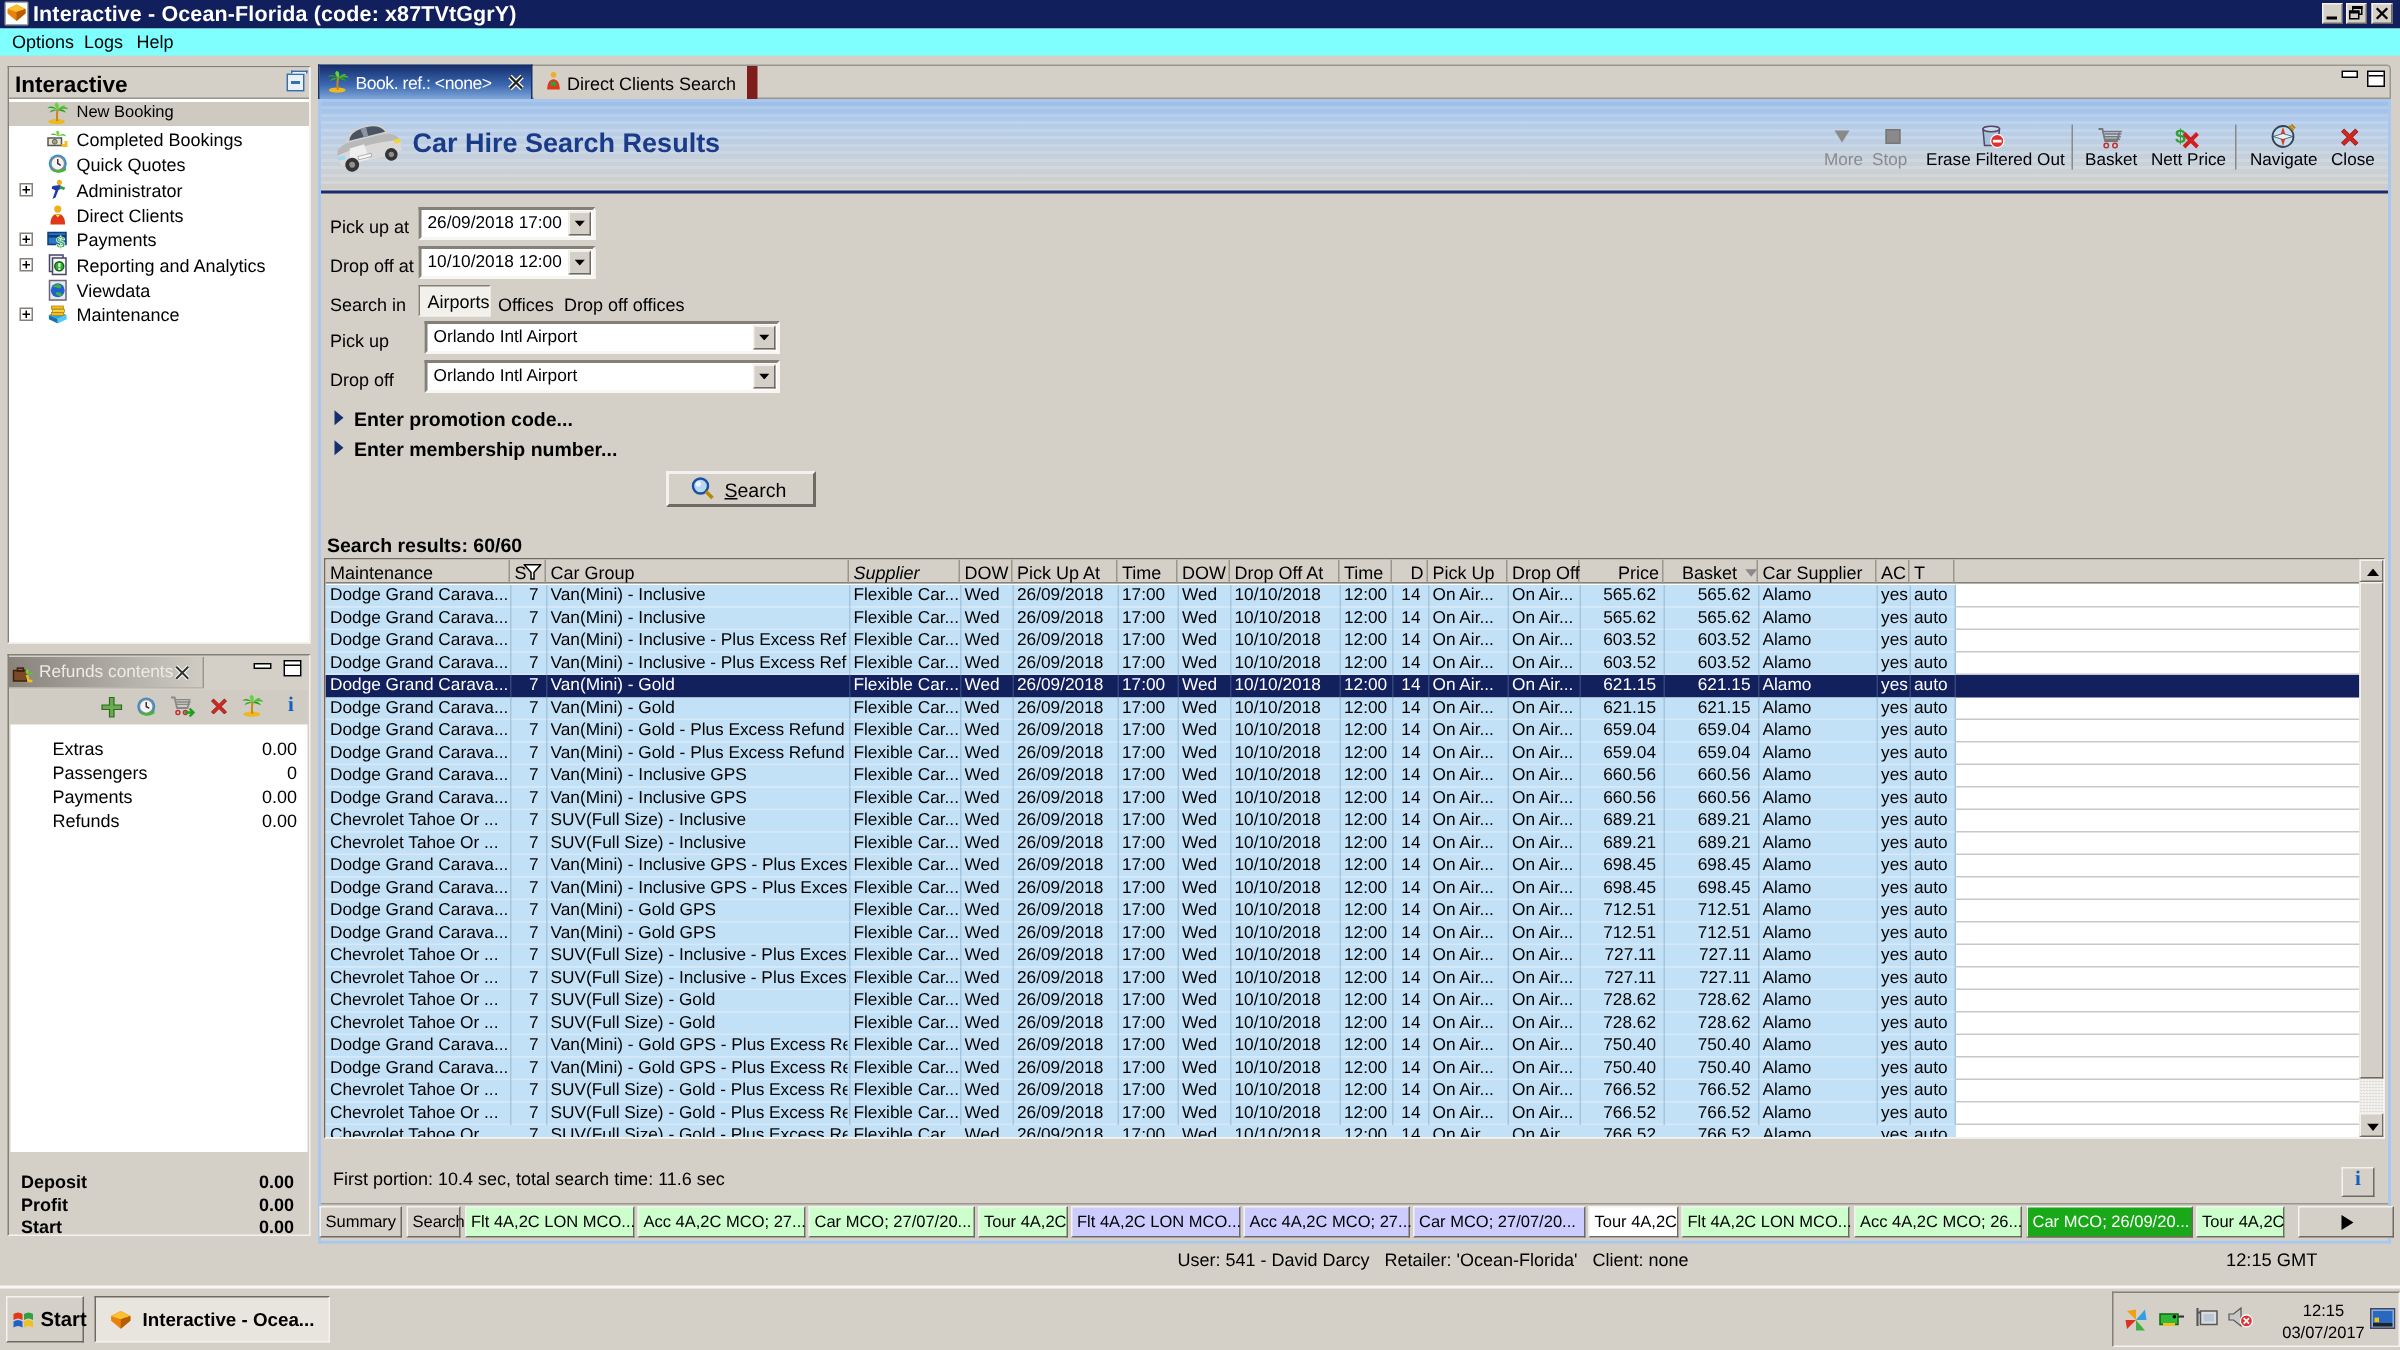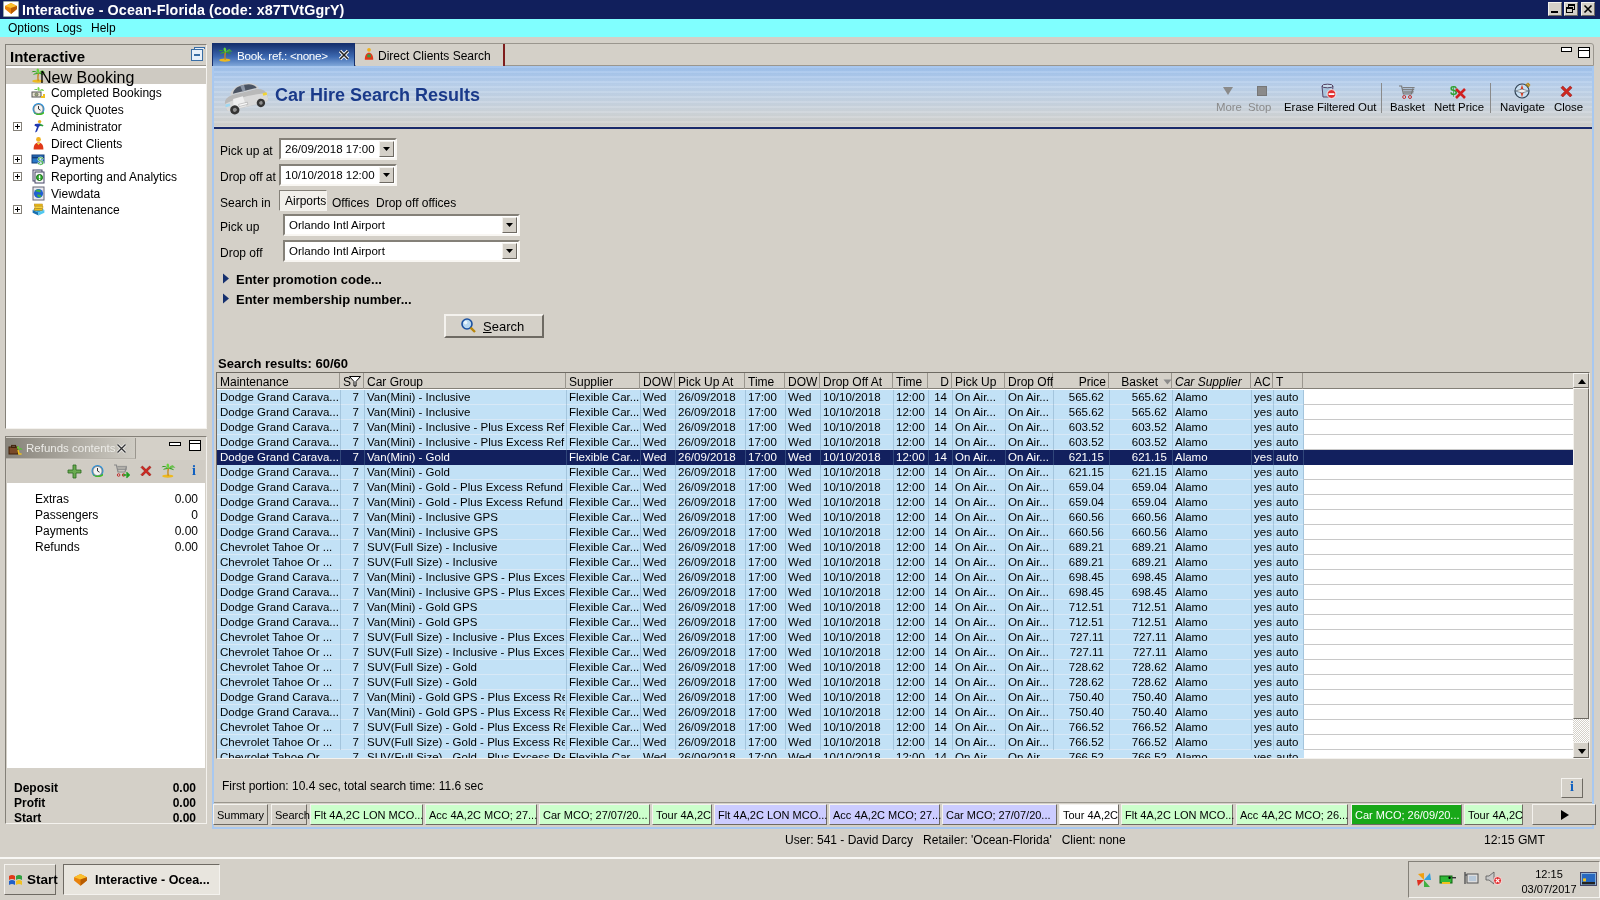--- a/index.html
+++ b/index.html
@@ -51,21 +51,21 @@
 <div class="abs" style="left:25px;top:23px;width:15px;height:15px;"><svg width="15" height="15" viewBox="0 0 15 15">
         <ellipse cx="6.8" cy="13.1" rx="5.6" ry="1.7" fill="#edb91f"></ellipse>
         <path d="M7.9 12.8 C7.4 9.2, 7.6 7.2, 8.3 5.2 L6.7 5 C6.1 7.8, 6.3 10.4, 6.5 12.8 Z" fill="#c8881a"></path>
         <path d="M7.5 5.4 C4.8 2.6, 1.8 2.4, 0.6 4.4 C3.4 3.6, 5.6 4.4, 7.5 5.4 Z" fill="#2f9e1f"></path>
         <path d="M7.5 5.4 C10.4 2.4, 13.4 2.8, 14.4 4.8 C11.6 4, 9.4 4.6, 7.5 5.4 Z" fill="#46b82a"></path>
         <path d="M7.5 5.4 C5.4 3.2, 4.6 0.8, 7 0.4 C8.6 1.6, 8.4 3.8, 7.5 5.4 Z" fill="#63d437"></path>
         <path d="M7.5 5.4 C9.2 2.8, 11.4 1.8, 12.6 2.6 C10.8 3.2, 9 4.2, 7.5 5.4 Z" fill="#55c230"></path>
         <path d="M7.5 5.4 C9.8 4.2, 12 5.2, 13 7.2 C10.8 6.2, 9 6, 7.5 5.4 Z" fill="#2f9e1f"></path>
         <path d="M7.5 5.4 C5 4.4, 2.8 5.2, 2 7 C4.2 6.2, 6 6, 7.5 5.4 Z" fill="#3faa28"></path>
       </svg></div>
-<div class="abs txt" style="left:34px;top:24px;font-size:16px;">New Booking</div>
+<div class="abs txt" style="left:45px;top:24px;font-size:11px;">New Booking</div>
 <div class="abs" style="left:25px;top:40px;width:15px;height:15px;"><svg width="15" height="15" viewBox="0 0 15 15">
         <path d="M8 6 C6 3.6, 3.6 3.6, 3 5 C5 4.6, 6.6 5, 8 6 Z" fill="#3faa28"></path>
         <path d="M8 6 C10 3.6, 12.6 4, 13 6 C11 5, 9.6 5.4, 8 6 Z" fill="#52c832"></path>
         <path d="M8 6 C6.6 4.4, 5.6 2.4, 7.6 2 C8.8 2.8, 9 4.6, 8 6 Z" fill="#6fd83e"></path>
         <rect x="1" y="7" width="9" height="5" fill="#e8e4d0" stroke="#555"></rect>
         <circle cx="5.5" cy="9.5" r="1.6" fill="#9aa67a" stroke="#555" stroke-width="0.6"></circle>
         <path d="M10 12 L13 12 L13 9" stroke="#f0c020" stroke-width="2" fill="none"></path>
       </svg></div>
 <div class="abs txt" style="left:45px;top:41px;font-size:12px;">Completed Bookings</div>
 <div class="abs" style="left:25px;top:57px;width:15px;height:15px;"><svg width="15" height="15" viewBox="0 0 15 15">
@@ -215,21 +215,21 @@
         <path d="M7.5 5.4 C9.2 2.8, 11.4 1.8, 12.6 2.6 C10.8 3.2, 9 4.2, 7.5 5.4 Z" fill="#55c230"></path>
         <path d="M7.5 5.4 C9.8 4.2, 12 5.2, 13 7.2 C10.8 6.2, 9 6, 7.5 5.4 Z" fill="#2f9e1f"></path>
         <path d="M7.5 5.4 C5 4.4, 2.8 5.2, 2 7 C4.2 6.2, 6 6, 7.5 5.4 Z" fill="#3faa28"></path>
       </svg></div>
  <div class="abs txt" style="left:24px;top:5px;color:#fff;font-size:11.7px;letter-spacing:-0.3px;">Book. ref.: &lt;none&gt;</div>
  <svg width="12" height="12" viewBox="0 0 12 12" style="position:absolute;left:125px;top:5px;">
       <path d="M2 2 L10 10 M10 2 L2 10" stroke="#fff" stroke-width="3.2"></path>
       <path d="M2 2 L10 10 M10 2 L2 10" stroke="#222" stroke-width="1.6"></path>
     </svg>
 </div>
-<div class="abs" style="left:356px;top:44px;width:149px;height:22px;background:#d4d0c8;border-right:2px solid #7f1d1d;">
+<div class="abs" style="left:356px;top:44px;width:149px;height:22px;background:#d4d0c8;border-right:7px solid #7f1d1d;">
  <svg width="14" height="14" viewBox="0 0 15 15" style="position:absolute;left:6px;top:3px;">
       <circle cx="7.5" cy="3" r="2" fill="#f0b01c"></circle>
       <path d="M3 13.6 C3 8.6, 5 6.2, 7.5 6.2 C10 6.2, 12 8.6, 12 13.6 Z" fill="#e03818"></path>
       <rect x="5.6" y="8" width="3.8" height="3" fill="#30a040"></rect>
     </svg>
  <div class="abs txt" style="left:22px;top:5px;font-size:12px;">Direct Clients Search</div>
 </div>
 <div class="abs" style="left:1561px;top:47px;width:11px;height:5px;border:1px solid #000;background:#fff;"></div>
 <div class="abs" style="left:1578px;top:47px;width:12px;height:11px;border:1px solid #000;background:#fff;">
     <div style="width:100%;height:3px;border-bottom:1px solid #000;"></div>
@@ -359,21 +359,21 @@
 <div class="abs txt" style="left:218px;top:356px;font-weight:bold;font-size:13px;">Search results: 60/60</div>
 <div class="abs" style="left:216px;top:372px;width:1374px;height:387px;background:#fff;border:1px solid;border-color:#6e6a63 #f4f2ee #f4f2ee #6e6a63;overflow:hidden;">
 <div class="abs" style="left:0;top:0;width:1372px;height:16px;background:#d4d0c8;border-bottom:1px solid #848078;"></div>
 <div class="abs" style="left:0px;top:0;width:123px;height:16px;border-right:1px solid #9a968e;"></div>
 <div class="abs txt" style="left:3px;top:2px;font-size:12px;">Maintenance</div>
 <div class="abs" style="left:123px;top:0;width:24px;height:16px;border-right:1px solid #9a968e;"></div>
 <div class="abs txt" style="left:126px;top:2px;font-size:12px;">S</div>
 <div class="abs" style="left:147px;top:0;width:202px;height:16px;border-right:1px solid #9a968e;"></div>
 <div class="abs txt" style="left:150px;top:2px;font-size:12px;">Car Group</div>
 <div class="abs" style="left:349px;top:0;width:74px;height:16px;border-right:1px solid #9a968e;"></div>
-<div class="abs txt" style="left:352px;top:2px;font-size:12px;">Supplier</div>
+<div class="abs txt" style="left:352px;top:2px;font-size:12px;font-style:italic;">Supplier</div>
 <div class="abs" style="left:423px;top:0;width:35px;height:16px;border-right:1px solid #9a968e;"></div>
 <div class="abs txt" style="left:426px;top:2px;font-size:12px;">DOW</div>
 <div class="abs" style="left:458px;top:0;width:70px;height:16px;border-right:1px solid #9a968e;"></div>
 <div class="abs txt" style="left:461px;top:2px;font-size:12px;">Pick Up At</div>
 <div class="abs" style="left:528px;top:0;width:40px;height:16px;border-right:1px solid #9a968e;"></div>
 <div class="abs txt" style="left:531px;top:2px;font-size:12px;">Time</div>
 <div class="abs" style="left:568px;top:0;width:35px;height:16px;border-right:1px solid #9a968e;"></div>
 <div class="abs txt" style="left:571px;top:2px;font-size:12px;">DOW</div>
 <div class="abs" style="left:603px;top:0;width:73px;height:16px;border-right:1px solid #9a968e;"></div>
 <div class="abs txt" style="left:606px;top:2px;font-size:12px;">Drop Off At</div>
@@ -383,21 +383,21 @@
 <div class="abs txt" style="left:711px;top:2px;width:21px;text-align:right;font-size:12px;">D</div>
 <div class="abs" style="left:735px;top:0;width:53px;height:16px;border-right:1px solid #9a968e;"></div>
 <div class="abs txt" style="left:738px;top:2px;font-size:12px;">Pick Up</div>
 <div class="abs" style="left:788px;top:0;width:48px;height:16px;border-right:1px solid #9a968e;"></div>
 <div class="abs txt" style="left:791px;top:2px;font-size:12px;">Drop Off</div>
 <div class="abs" style="left:836px;top:0;width:56px;height:16px;border-right:1px solid #9a968e;"></div>
 <div class="abs txt" style="left:836px;top:2px;width:53px;text-align:right;font-size:12px;">Price</div>
 <div class="abs" style="left:892px;top:0;width:63px;height:16px;border-right:1px solid #9a968e;"></div>
 <div class="abs txt" style="left:892px;top:2px;width:49px;text-align:right;font-size:12px;">Basket</div>
 <div class="abs" style="left:955px;top:0;width:79px;height:16px;border-right:1px solid #9a968e;"></div>
-<div class="abs txt" style="left:958px;top:2px;font-size:12px;font-style:italic;">Car Supplier</div>
+<div class="abs txt" style="left:958px;top:2px;font-size:12px;">Car Supplier</div>
 <div class="abs" style="left:1034px;top:0;width:22px;height:16px;border-right:1px solid #9a968e;"></div>
 <div class="abs txt" style="left:1037px;top:2px;font-size:12px;">AC</div>
 <div class="abs" style="left:1056px;top:0;width:30px;height:16px;border-right:1px solid #9a968e;"></div>
 <div class="abs txt" style="left:1059px;top:2px;font-size:12px;">T</div>
 <svg width="12" height="11" viewBox="0 0 12 11" style="position:absolute;left:132px;top:3px;">
       <polygon points="0.5,0.5 11.5,0.5 7,5.5 7,10 5,10 5,5.5" fill="#fff" stroke="#000"></polygon>
     </svg>
 <svg width="9" height="6" viewBox="0 0 9 6" style="position:absolute;left:946px;top:6px;">
       <polygon points="0.5,0.5 8.5,0.5 4.5,5.5" fill="#8a8a8a"></polygon>
     </svg>

